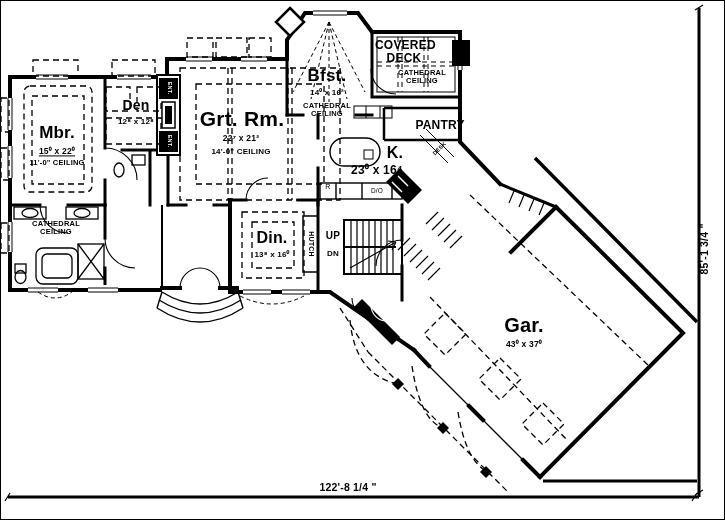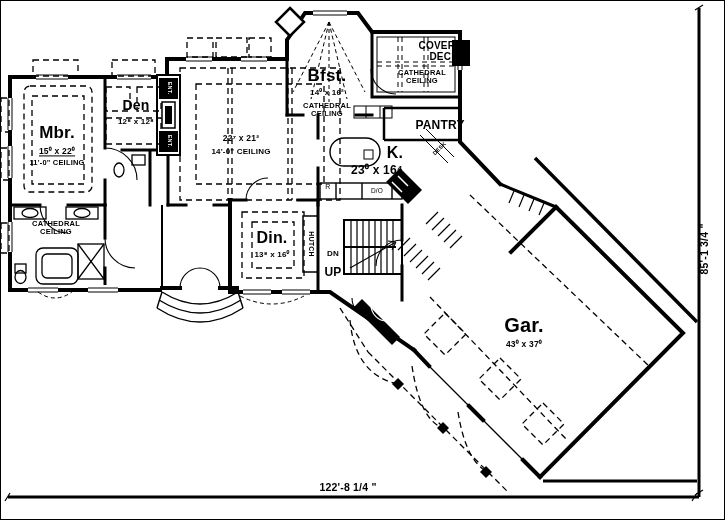--- a/index.html
+++ b/index.html
@@ -234,45 +234,46 @@
   </g>
 </svg>
 
   <div class="lbl b" style="left:57px;top:133px;font-size:17px;">Mbr.</div>
   <div class="lbl b" style="left:57px;top:152px;font-size:8.5px;text-decoration:underline;">15⁰ x 22⁰</div>
   <div class="lbl b" style="left:57px;top:163px;font-size:7.5px;">11'-0" CEILING</div>
 
   <div class="lbl b" style="left:136px;top:106px;font-size:14px;">Den</div>
   <div class="lbl b" style="left:136px;top:122px;font-size:8px;">12⁸ x 12⁸</div>
 
+  <div class="lbl b" style="left:242px;top:119px;font-size:21px;">Grt. Rm.</div>
   <div class="lbl b" style="left:241px;top:139px;font-size:8.5px;">22⁷ x 21²</div>
   <div class="lbl b" style="left:241px;top:152px;font-size:8px;">14'-0" CEILING</div>
 
   <div class="lbl b" style="left:327px;top:76px;font-size:17px;text-align:center;">Bfst.</div>
   <div class="lbl b" style="left:327px;top:93px;font-size:8px;">14⁰ x 16²</div>
   <div class="lbl b wrap" style="left:327px;top:110px;font-size:7.5px;width:66px;">CATHEDRAL CEILING</div>
 
-  <div class="lbl b wrap" style="left:444px;top:52px;font-size:10px;width:58px;">COVERED DECK</div>
+  <div class="lbl b wrap" style="left:404px;top:52px;font-size:12px;width:58px;">COVERED DECK</div>
   <div class="lbl b wrap" style="left:422px;top:77px;font-size:7.5px;width:66px;">CATHEDRAL CEILING</div>
 
   <div class="lbl b" style="left:440px;top:125px;font-size:12px;">PANTRY</div>
 
   <div class="lbl b" style="left:395px;top:153px;font-size:16px;">K.</div>
   <div class="lbl b" style="left:377px;top:170px;font-size:12px;">23⁰ x 16⁴</div>
 
   <div class="lbl b" style="left:272px;top:238px;font-size:16px;">Din.</div>
   <div class="lbl b" style="left:272px;top:255px;font-size:8px;">13⁸ x 16⁰</div>
 
   <div class="lbl b" style="left:524px;top:326px;font-size:20px;">Gar.</div>
   <div class="lbl b" style="left:524px;top:345px;font-size:8.5px;">43⁰ x 37⁰</div>
 
   <div class="lbl b wrap" style="left:56px;top:228px;font-size:7.5px;width:64px;">CATHEDRAL CEILING</div>
 
   <div class="lbl b rot90" style="left:311px;top:244px;font-size:7px;">HUTCH</div>
-  <div class="lbl b" style="left:333px;top:236px;font-size:12px;margin-top:36px;">UP</div>
+  <div class="lbl b" style="left:333px;top:236px;font-size:10px;">UP</div>
   <div class="lbl b" style="left:333px;top:254px;font-size:8px;">DN</div>
 
   <div class="lbl" style="left:328px;top:187px;font-size:7px;">R</div>
   <div class="lbl" style="left:377px;top:191px;font-size:6.5px;">D/O</div>
   <div class="lbl b rotm45" style="left:440px;top:149px;font-size:5.5px;">DESK</div>
 
   <div class="lbl b rot90 white" style="left:168.5px;top:88px;font-size:5.5px;">ENT.</div>
   <div class="lbl b rot90 white" style="left:168.5px;top:141px;font-size:5.5px;">ENT.</div>
 
   <div class="lbl b" style="left:348px;top:488px;font-size:10.5px;">122'-8 1/4 "</div>

